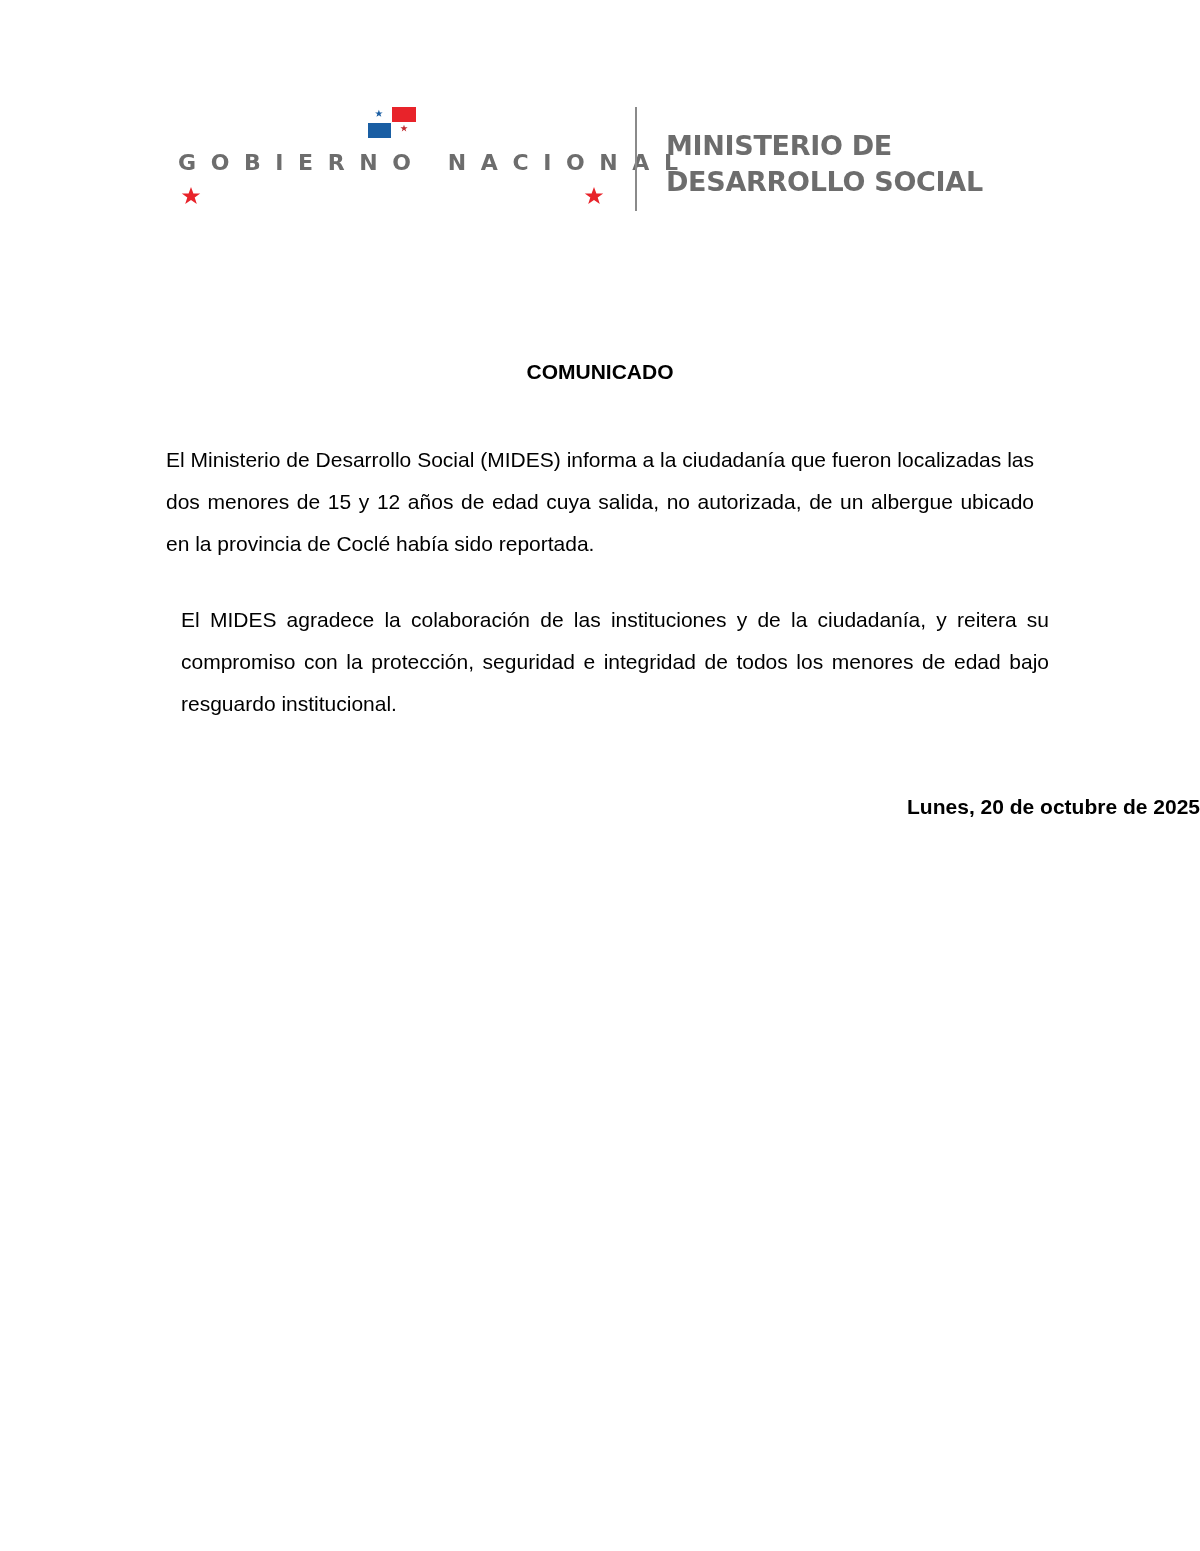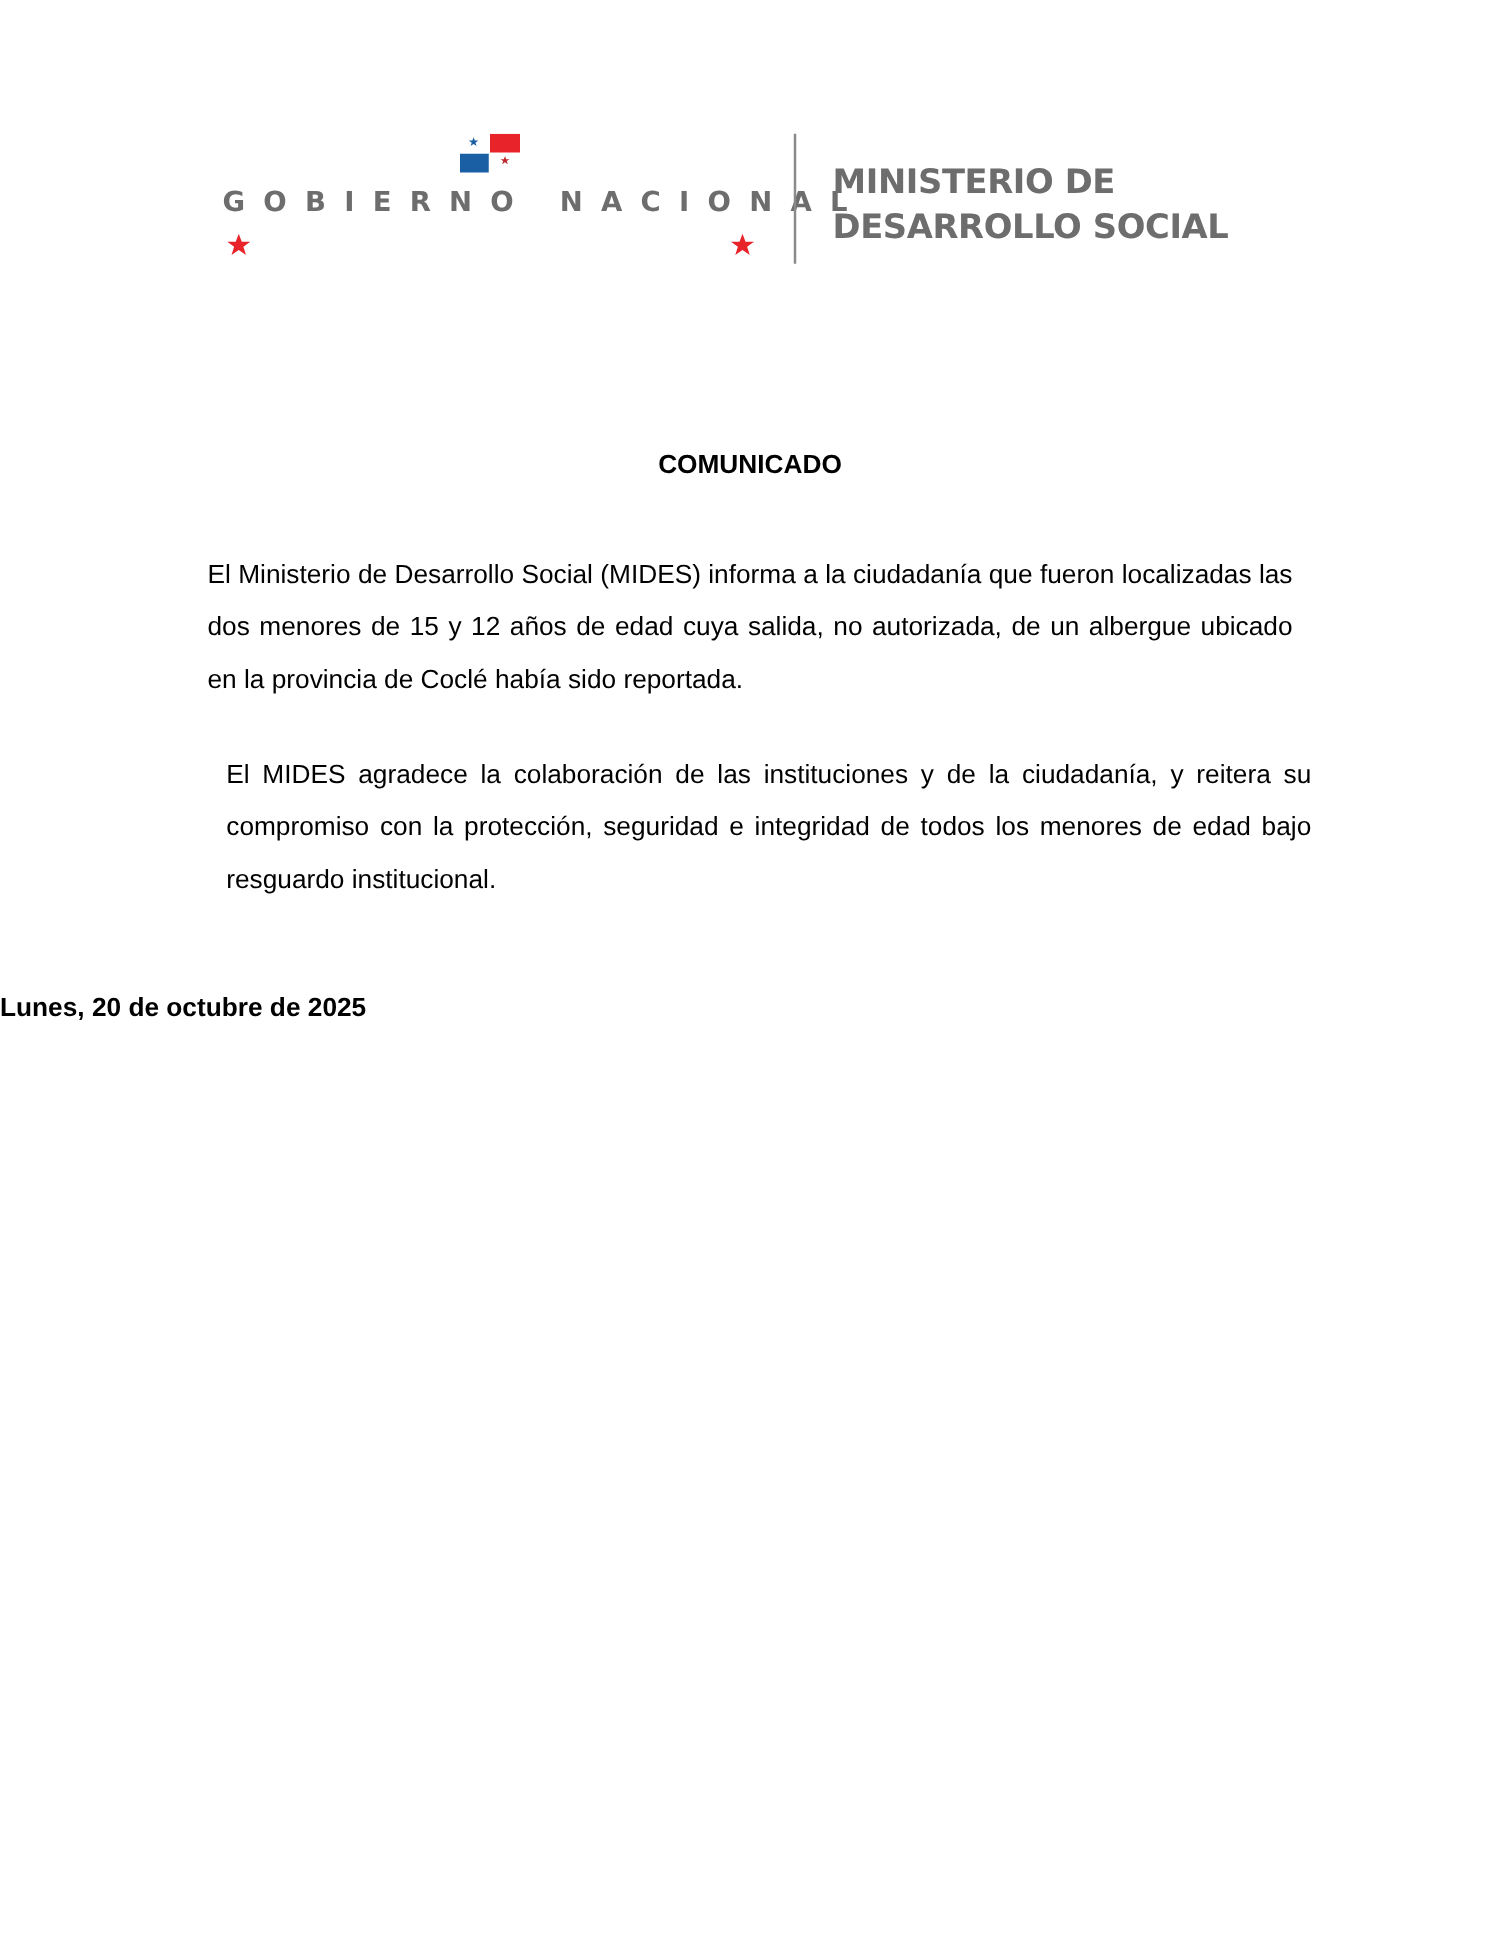--- a/index.html
+++ b/index.html
@@ -10,21 +10,21 @@
     .paso { position: absolute; left: 218px; top: 170px; font-family: "DejaVu Sans", sans-serif; font-weight: bold; font-size: 38px; color: #1a5ea3; white-space: nowrap; letter-spacing: -0.5px; }
     .star { position: absolute; width: 20px; height: 20px; }
     .star.left { left: 181px; top: 186px; }
     .star.right { left: 584px; top: 186px; }
     .divider { position: absolute; left: 635px; top: 107px; width: 2px; height: 104px; background: #8a8a8a; }
     .ministry { position: absolute; left: 666px; top: 128px; font-family: "DejaVu Sans", sans-serif; font-weight: bold; font-size: 27px; line-height: 36px; color: #6d6d6d; letter-spacing: -0.3px; }
     .title { position: absolute; left: 0; top: 342px; width: 1200px; text-align: center; font-weight: bold; font-size: 21px; margin-top: 18px; }
     .body-text { position: absolute; left: 166px; width: 868px; font-size: 21px; line-height: 42px; text-align: justify; }
     .p1 { top: 439px; }
     .p2 { top: 584px; }
-    .date { position: absolute; left: 0; top: 795px; width: 1200px; text-align: left; font-weight: bold; font-size: 21px; }
+    .date { position: absolute; left: 0; top: 795px; width: 1200px; text-align: right; font-weight: bold; font-size: 21px; }
   </style>
 </head>
 <body>
 
 <div class="header">
   <svg class="flag" viewBox="0 0 48 32">
     <rect x="0" y="16" width="23" height="15" fill="#1a5ea3"></rect>
     <rect x="24" y="0" width="24" height="15" fill="#e8232a"></rect>
     <polygon points="11.5,3 12.8,6.6 16.6,6.6 13.5,8.8 14.7,12.4 11.5,10.2 8.3,12.4 9.5,8.8 6.4,6.6 10.2,6.6" fill="#1a5ea3" transform="translate(0,-1) scale(0.75) translate(3,2)"></polygon>
     <polygon points="36,17 37.2,20.4 40.8,20.4 37.9,22.5 39,25.9 36,23.8 33,25.9 34.1,22.5 31.2,20.4 34.8,20.4" fill="#c0282e" transform="translate(9,5) scale(0.75)"></polygon>

